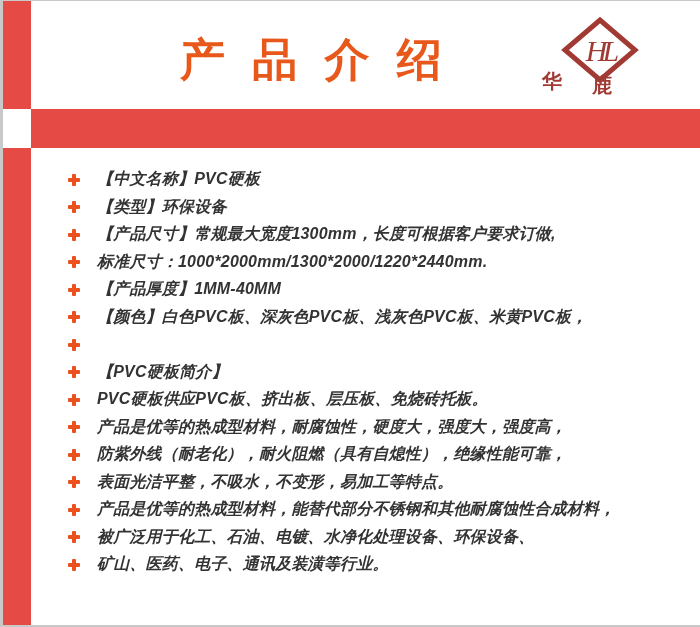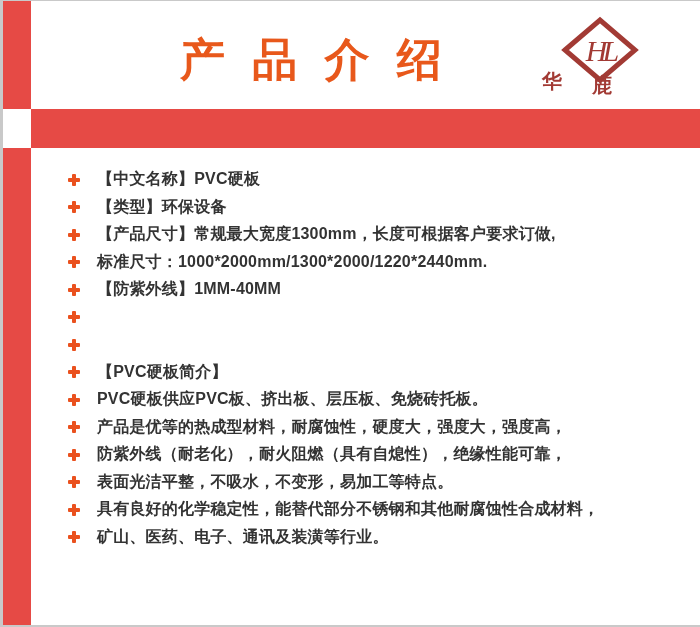--- a/index.html
+++ b/index.html
@@ -61,21 +61,21 @@
     font-size: 20px;
     line-height: 20px;
     color: var(--logo-dark-red, #a23a34);
   }
   .logo-char-left  { left: 7px;  top: 59px; }
   .logo-char-right { left: 57px; top: 63px; }
 
   
   .list {
     position: absolute; left: 0; top: 166px; width: 700px;
-    margin: 0; padding: 0; list-style: none;
+    margin: 0; padding: 0; list-style: none; font-style: italic;
   }
   .item {
     height: 27.5px;
     display: flex;
     align-items: center;
     white-space: nowrap;
   }
   .plus {
     position: relative;
     width: 12px; height: 12px;
@@ -134,24 +134,25 @@
     <li class="item">
       <span class="plus"></span>
       <span class="txt">【产品尺寸】常规最大宽度1300mm，长度可根据客户要求订做,</span>
     </li>
     <li class="item">
       <span class="plus"></span>
       <span class="txt">标准尺寸：1000*2000mm/1300*2000/1220*2440mm.</span>
     </li>
     <li class="item">
       <span class="plus"></span>
-      <span class="txt">【防紫外线】1MM-40MM</span>
+      <span class="txt">【产品厚度】1MM-40MM</span>
     </li>
     <li class="item">
       <span class="plus"></span>
+      <span class="txt">【颜色】白色PVC板、深灰色PVC板、浅灰色PVC板、米黄PVC板，</span>
     </li>
     <li class="item">
       <span class="plus"></span>
     </li>
     <li class="item">
       <span class="plus"></span>
       <span class="txt">【PVC硬板简介】</span>
     </li>
     <li class="item">
       <span class="plus"></span>
@@ -164,21 +165,25 @@
     <li class="item">
       <span class="plus"></span>
       <span class="txt">防紫外线（耐老化），耐火阻燃（具有自熄性），绝缘性能可靠，</span>
     </li>
     <li class="item">
       <span class="plus"></span>
       <span class="txt">表面光洁平整，不吸水，不变形，易加工等特点。</span>
     </li>
     <li class="item">
       <span class="plus"></span>
-      <span class="txt">具有良好的化学稳定性，能替代部分不锈钢和其他耐腐蚀性合成材料，</span>
+      <span class="txt">产品是优等的热成型材料，能替代部分不锈钢和其他耐腐蚀性合成材料，</span>
+    </li>
+    <li class="item">
+      <span class="plus"></span>
+      <span class="txt">被广泛用于化工、石油、电镀、水净化处理设备、环保设备、</span>
     </li>
     <li class="item">
       <span class="plus"></span>
       <span class="txt">矿山、医药、电子、通讯及装潢等行业。</span>
     </li>
   </ul>
 
 </div>
 
 </body></html>

